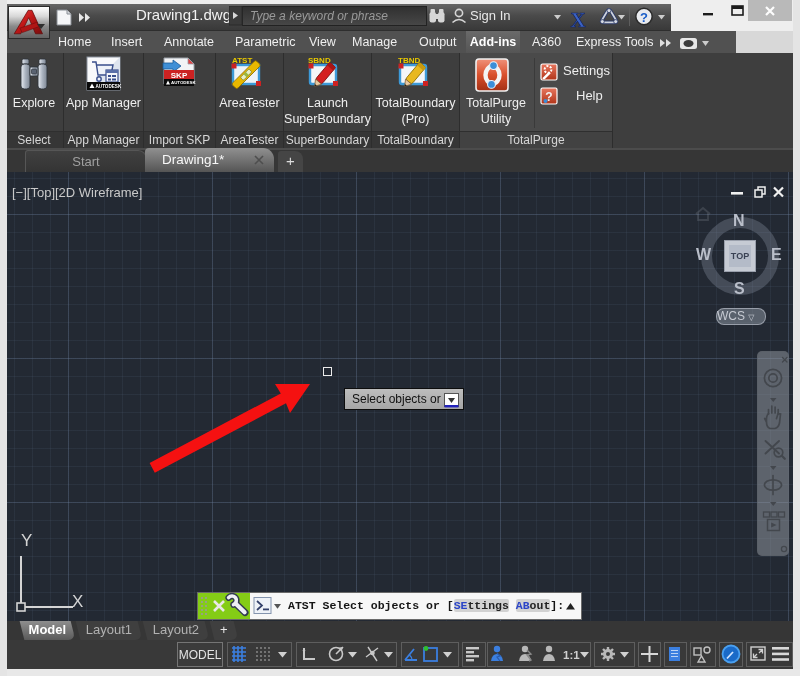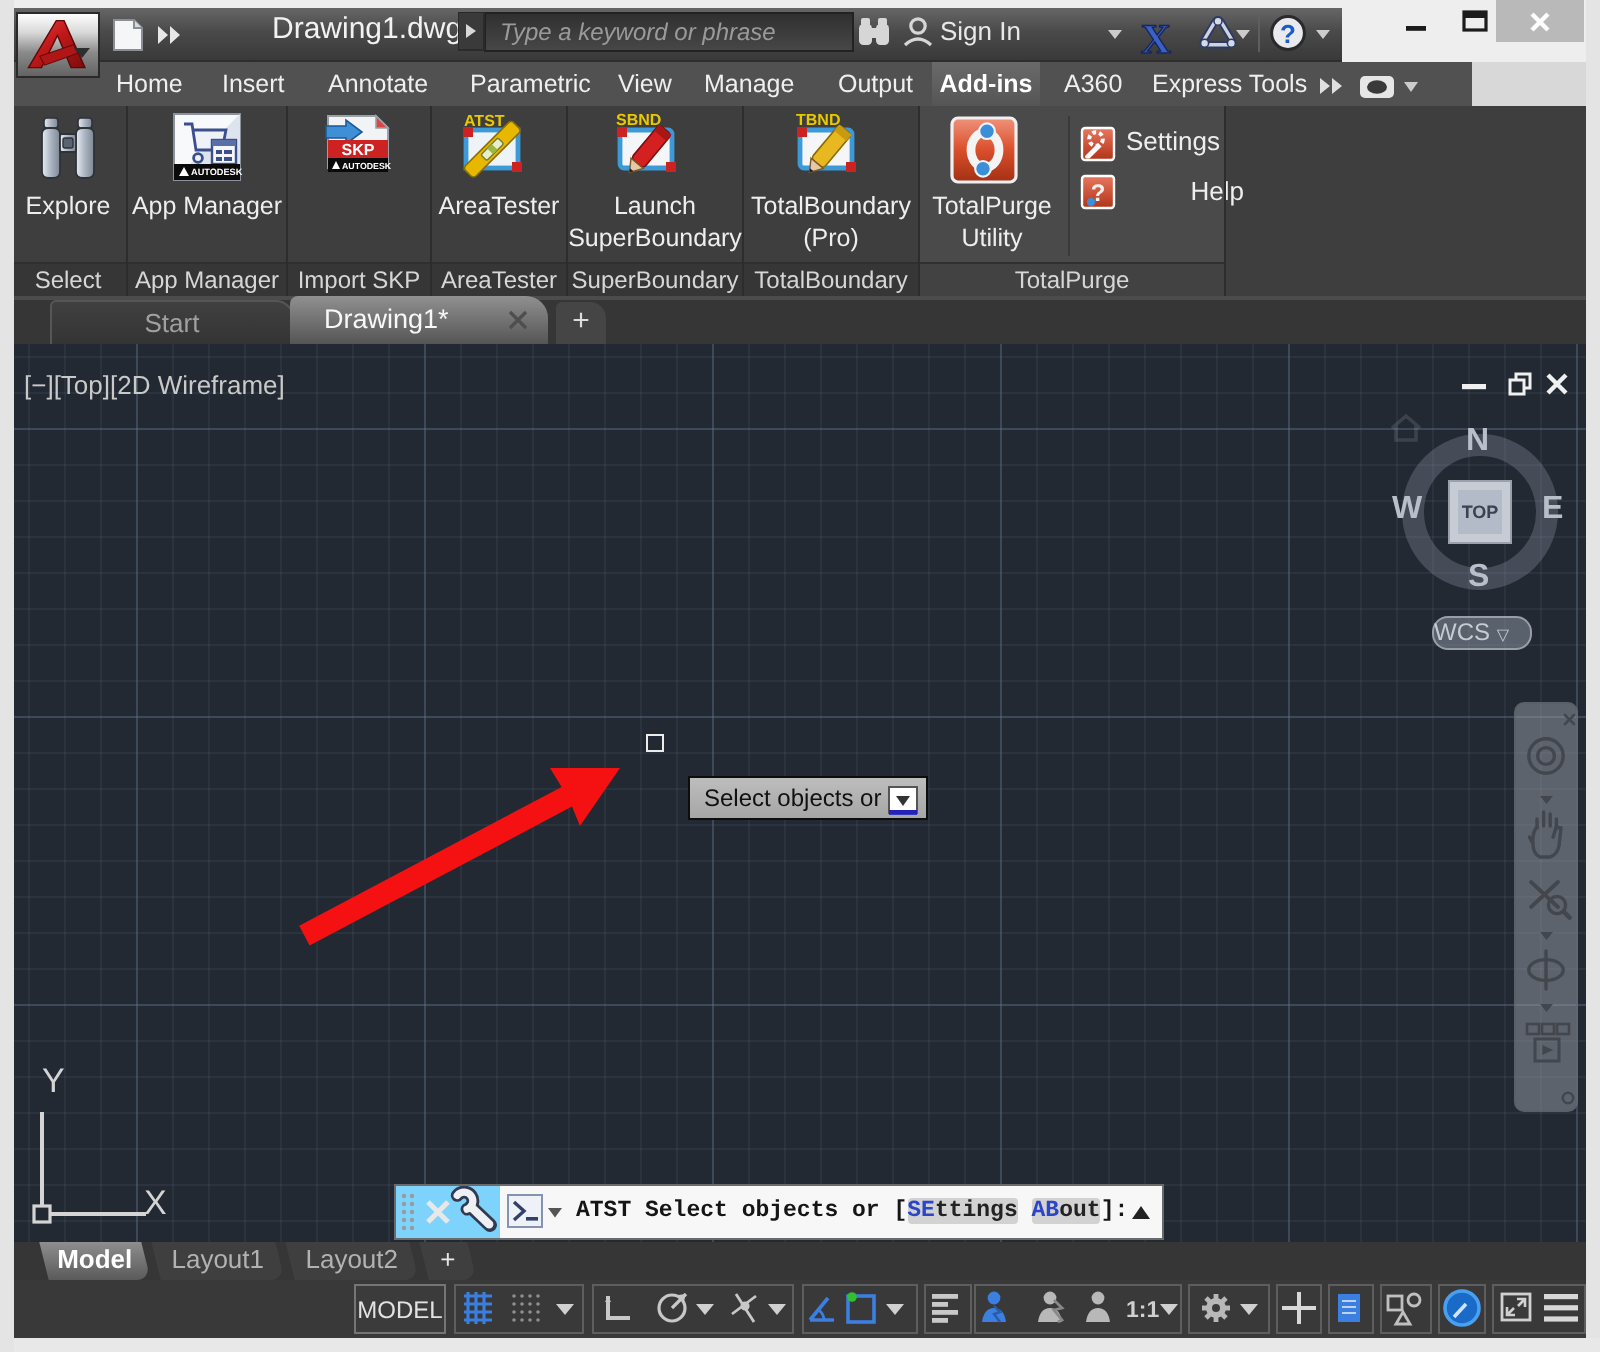--- a/index.html
+++ b/index.html
@@ -56,21 +56,21 @@
 #wcs { left:716px; top:136px; width:50px; height:17px; background:rgba(135,143,155,0.55); border:1px solid rgba(195,200,210,0.6); border-radius:8px; color:#c6cad2; font-size:12px; text-align:left; line-height:15px; }
 
 
 #navbar { left:757px; top:179px; width:32px; height:205px; background:rgba(152,158,166,0.50); border:1px solid rgba(90,95,102,0.55); border-radius:5px; }
 
 
 #pickbox { left:323px; top:195px; width:9px; height:9px; border:1.5px solid #ececec; background:#232933; }
 #tooltip { left:344px; top:216px; width:120px; height:22px; background:linear-gradient(#bdbdbd,#a6a6a6); border:1px solid #0d0d0d; color:#111; font-size:12px; line-height:20px; padding-left:7px; }
 
 
-#cmdbar { left:197px; top:592px; width:385px; height:28px; background:#7dd3fc; border:1px solid #6a6a6a; z-index:40;text-align:center; }
+#cmdbar { left:197px; top:592px; width:385px; height:28px; background:#84cc16; border:1px solid #6a6a6a; z-index:40;text-align:center; }
 #cmdwhite { position:absolute; left:52px; top:0; width:331px; height:26px; background:#f7f7f7; }
 #cmdtext { position:absolute; left:90px; top:0; color:#151515; font-family:"Liberation Mono", monospace; font-size:11.5px; font-weight:bold; line-height:26px; white-space:nowrap; }
 .kw { background:#d2d2d2; border-radius:2px; color:#222; }
 .kw b { color:#2b45c8; font-weight:bold; }
 
 
 #laytabs { left:0; top:621px; width:800px; height:19px; background:#363636; z-index:20; }
 .ltab { position:absolute; top:0; height:19px; font-size:13px; line-height:18px; text-align:center; color:#b2b2b2; background:#3f3f3f; border-radius:0 0 7px 0; transform:skewX(14deg); }
 .ltab span { display:block; transform:skewX(-14deg); }
 #ltab-model { background:linear-gradient(#8e8e8e,#5a5a5a); color:#fff; font-weight:bold; }
@@ -208,21 +208,21 @@
   <div class="panel" style="left:367px; width:87px;">
     <div class="lbl" style="top:42px;">TotalBoundary<br>(Pro)</div>
     <div class="foot">TotalBoundary</div>
   </div>
   <div class="psep" style="left:454px;"></div>
   <div class="panel" style="left:455px; width:152px; background:#4a4a4a;">
     <div class="lbl" style="left:-40px; top:42px;">TotalPurge<br>Utility</div>
     <div class="foot" style="background:#424242;">TotalPurge</div>
     <div style="position:absolute; left:74px; top:5px; width:1px; height:70px; background:#3a3a3a;"></div>
     <div class="lbl" style="left:103px; top:10px; width:70px; text-align:left; font-size:13px;">Settings</div>
-    <div class="lbl" style="left:92px; top:35px; width:70px; text-align:right; font-size:13px;">Help</div>
+    <div class="lbl" style="left:116px; top:35px; width:70px; text-align:left; font-size:13px;">Help</div>
   </div>
   <div class="psep" style="left:607px;"></div>
 </div>
 
 <svg class="abs" id="panelicons" style="left:0; top:53px;" width="800" height="95">
   <defs>
     <linearGradient id="metal" x1="0" y1="0" x2="1" y2="0">
       <stop offset="0" stop-color="#e9edf3"></stop>
         <stop offset="0.5" stop-color="#aab3c0"></stop>
         <stop offset="1" stop-color="#7e8794"></stop>

